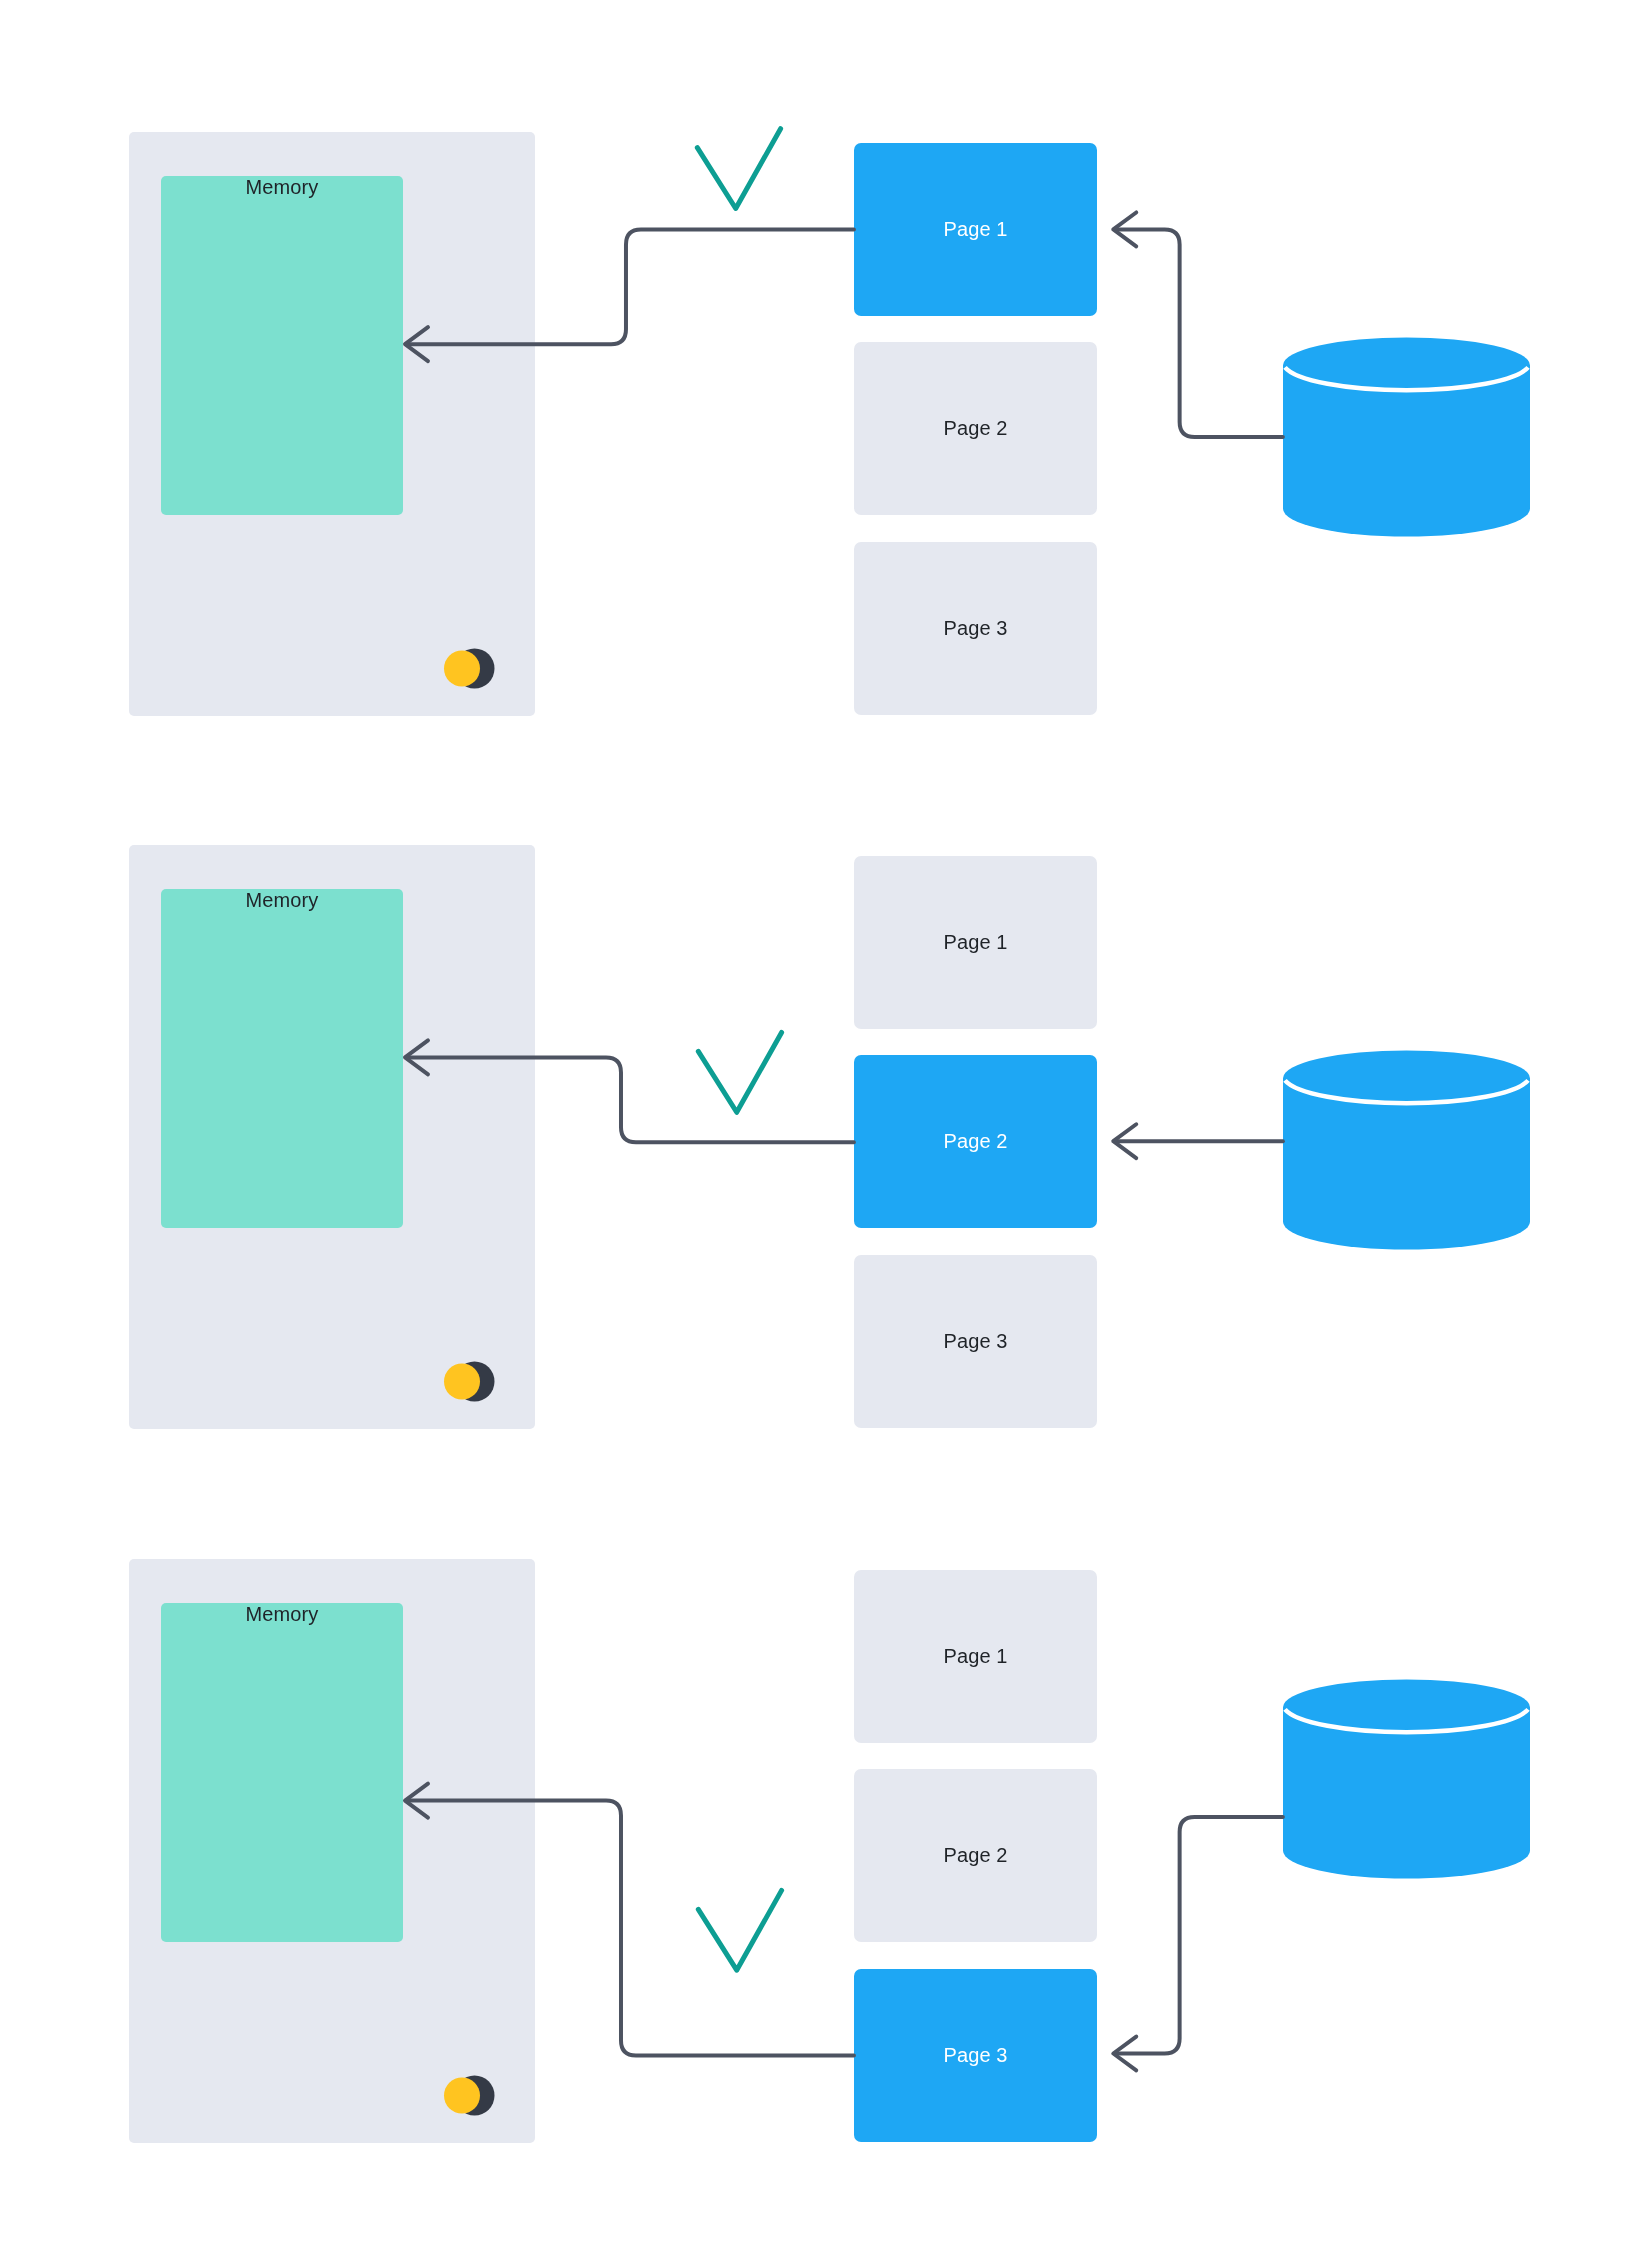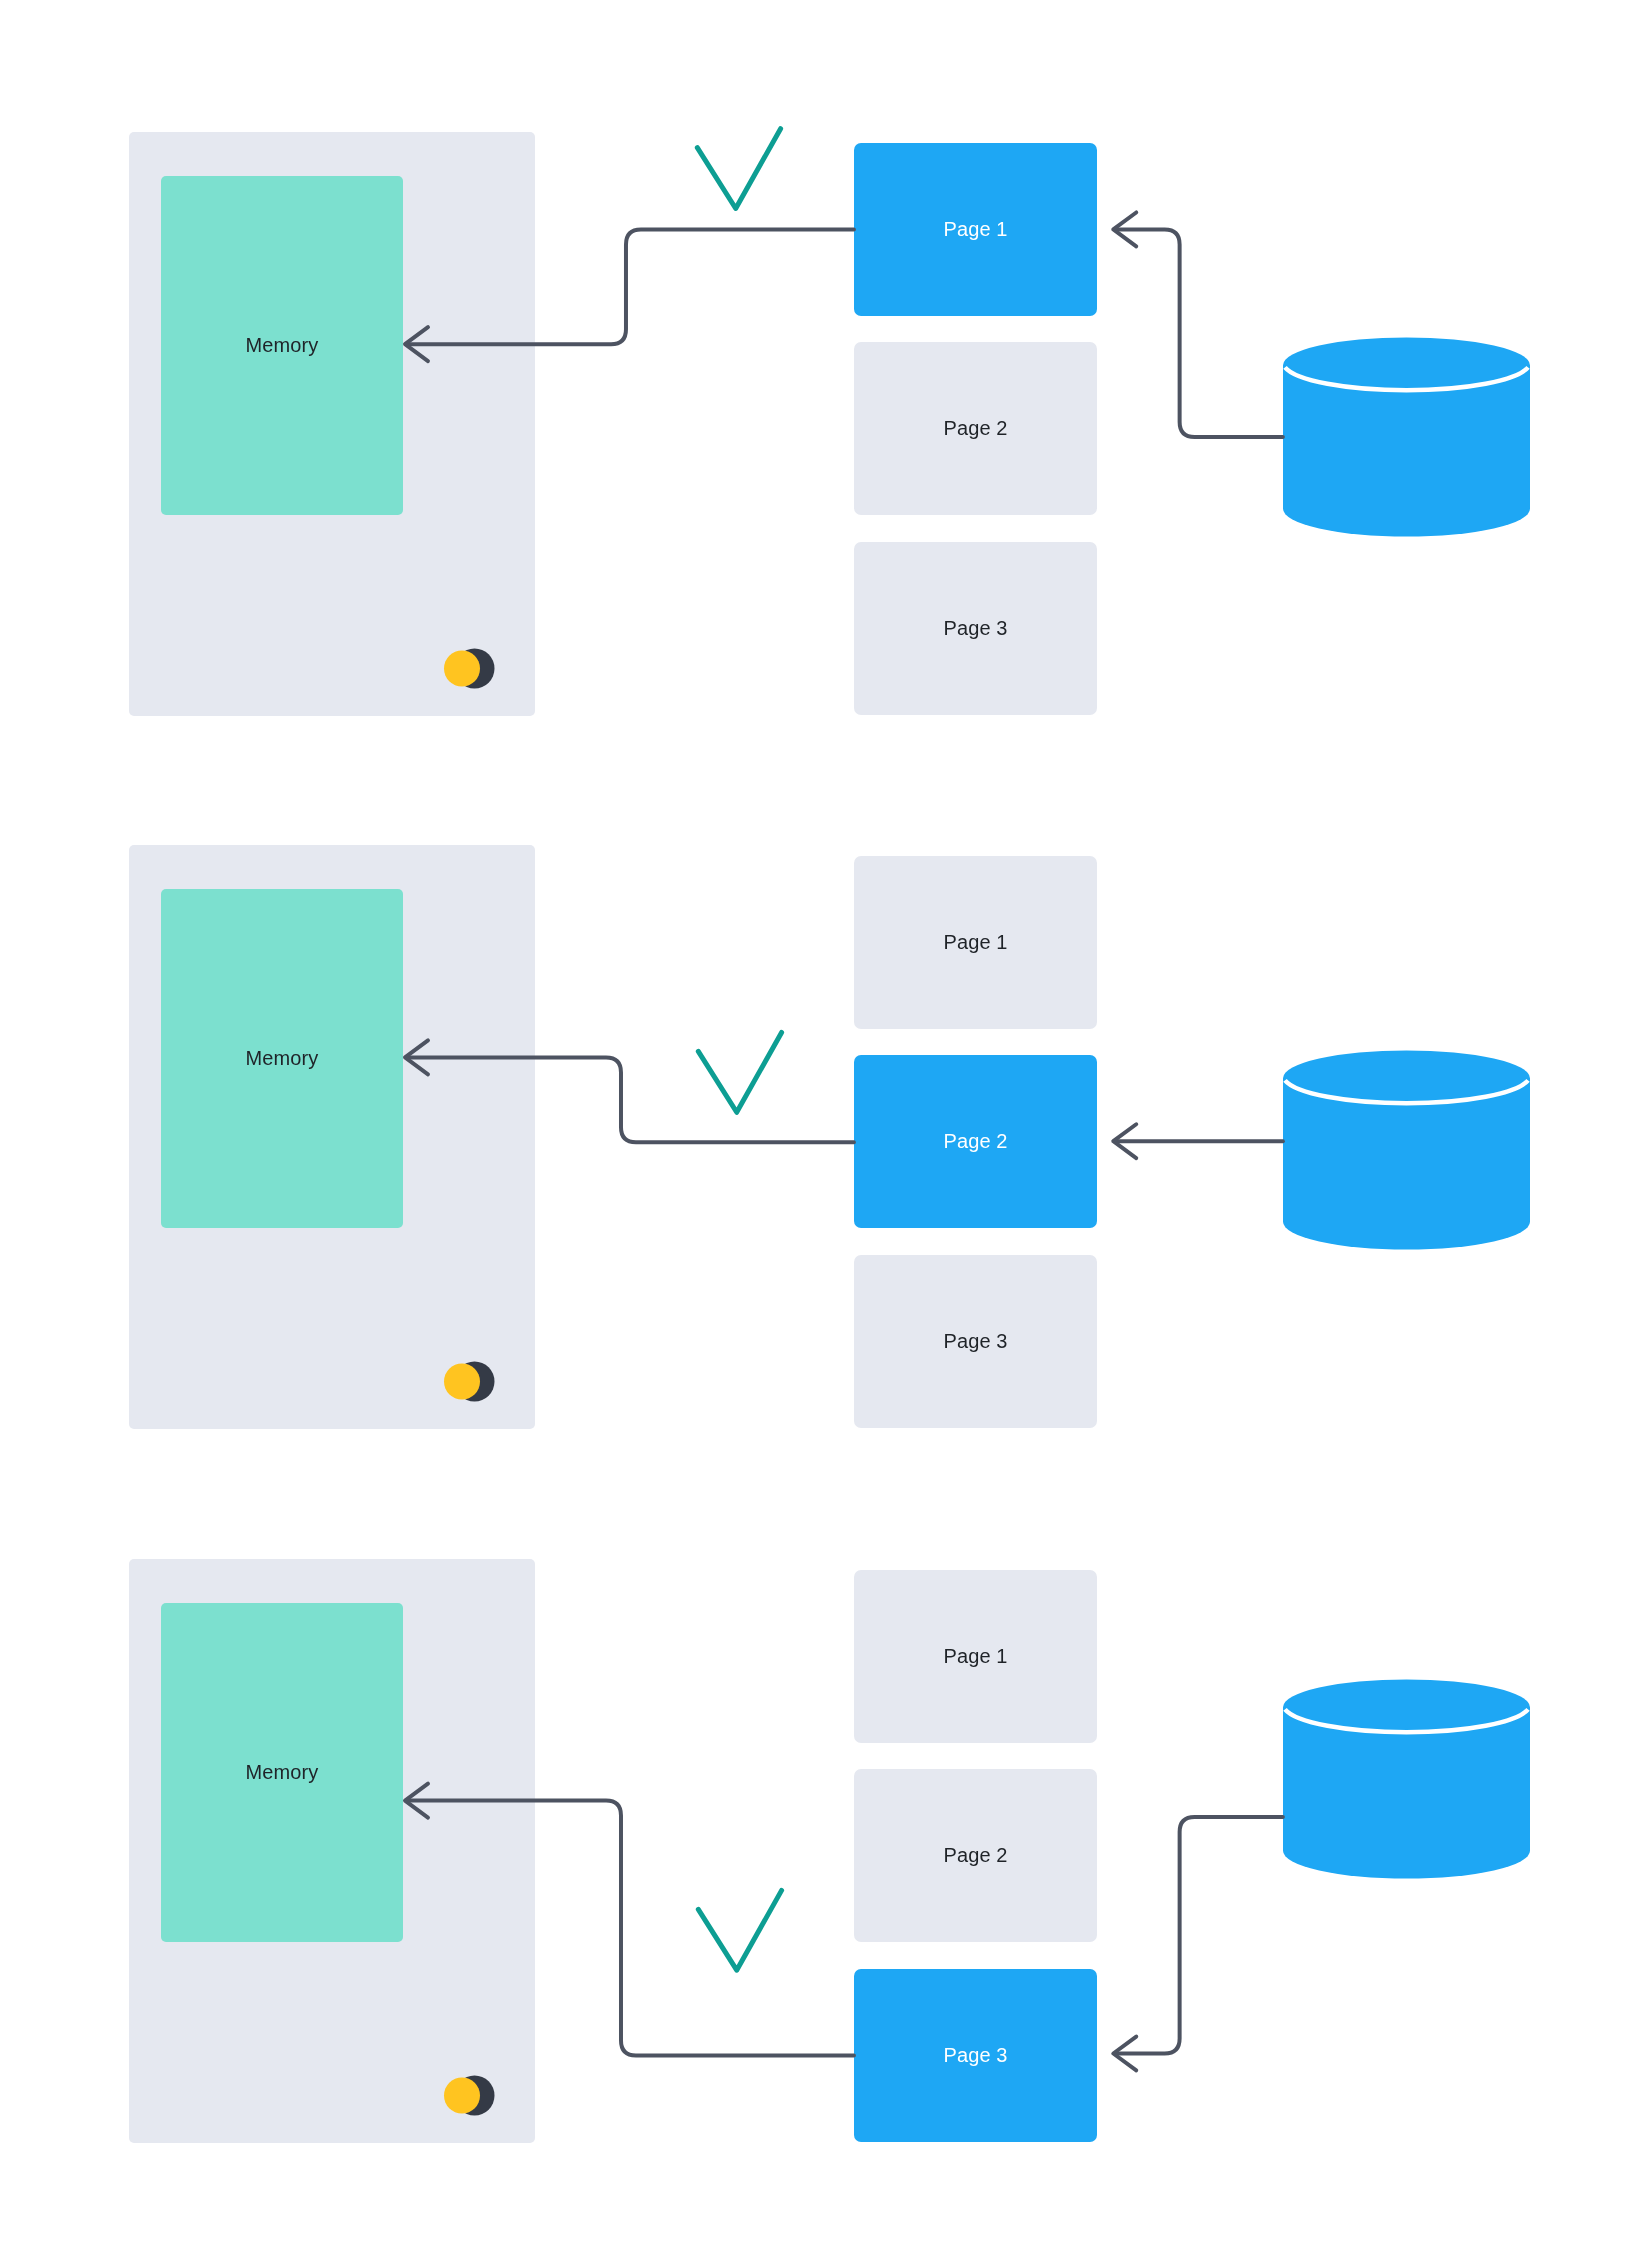--- a/index.html
+++ b/index.html
@@ -28,21 +28,20 @@
   .memory-panel {
     position: absolute;
     background: #e5e8f0;
     border-radius: 5px;
   }
   .memory-block {
     position: absolute;
     background: #7ce0cf;
     border-radius: 5px;
     display: flex;
-    align-items: center;
     justify-content: center;
   }
   .memory-label {
     font-size: 20px;
     color: #1f2328;
     letter-spacing: 0.1px;
   }
 
   
   .brand-logo {

